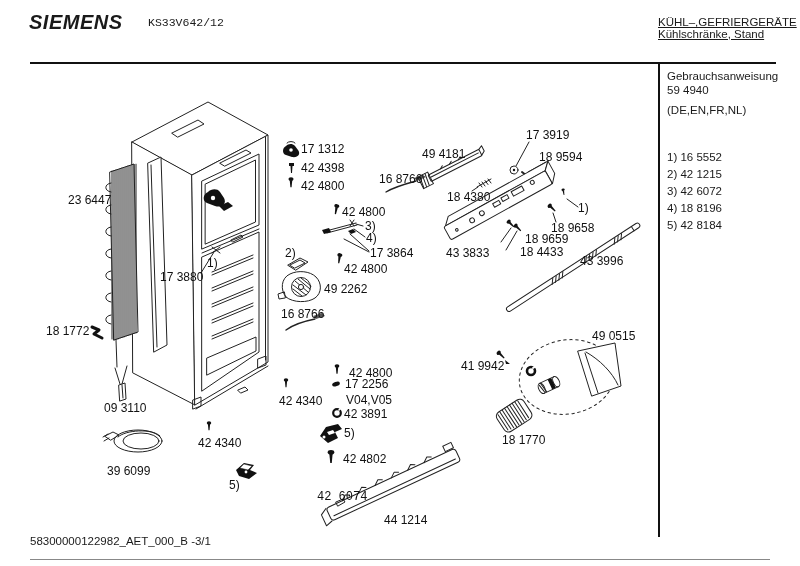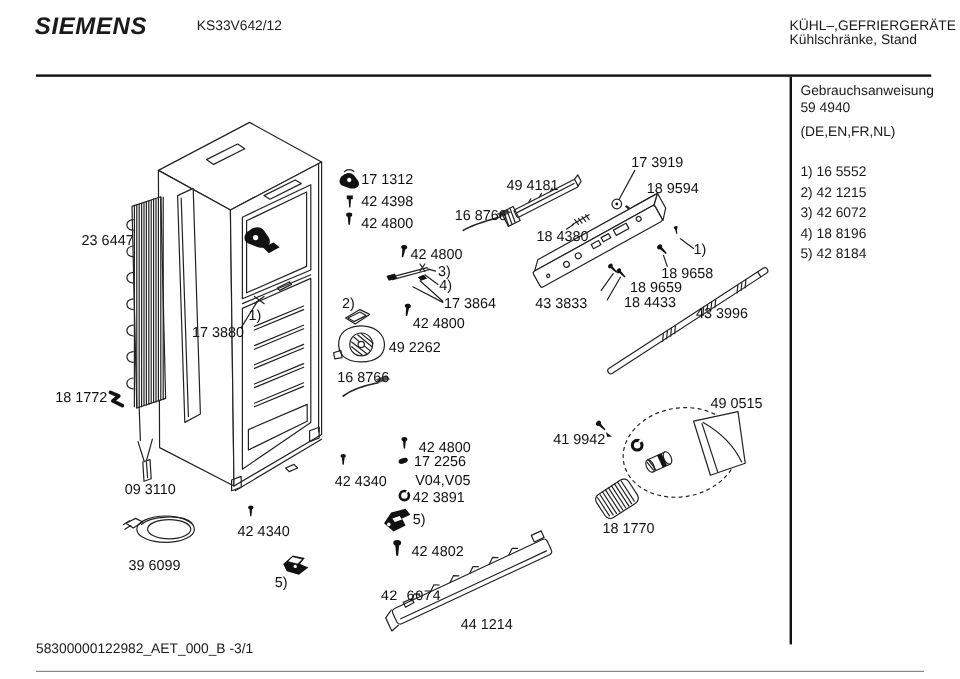--- a/index.html
+++ b/index.html
@@ -1,28 +1,28 @@
 <!DOCTYPE html>
 <html><head>
 <meta charset="utf-8">
 <style>
   html,body{margin:0;padding:0;background:#e8e8e8;}
   .page{position:relative;width:800px;height:566px;background:#fff;overflow:hidden;
         font-family:"Liberation Sans", sans-serif;color:#1a1a1a;}
   .brand{position:absolute;left:29px;top:11px;font-size:20px;font-weight:bold;letter-spacing:0.5px;font-style:italic;}
-  .model{position:absolute;left:164px;top:16px;font-size:11.5px;}
-  .cat{position:absolute;left:658px;top:17px;font-size:11.5px;line-height:11.5px;}
+  .model{position:absolute;left:148px;top:16px;font-size:11.5px;font-family:Liberation Mono, monospace;}
+  .cat{position:absolute;left:658px;top:17px;font-size:11.5px;line-height:11.5px;text-decoration:underline;}
   .top-rule{position:absolute;left:30px;top:62px;width:746px;height:2px;background:#111;}
   .bottom-rule{position:absolute;left:30px;top:559px;width:740px;height:1px;background:#888;}
   .sidebar{position:absolute;left:658px;top:64px;width:140px;height:473px;
            border-left:2px solid #111;padding-left:7px;box-sizing:border-box;font-size:11.5px;}
   .sb-line1{margin-top:6px;}
   .sb-num{margin-top:2px;}
   .sb-lang{margin-top:8px;}
-  .ref-list{margin-top:23px;}
+  .ref-list{margin-top:36px;}
   .ref-row{margin-bottom:5.5px;line-height:11.5px;}
   .footer-text{position:absolute;left:30px;top:535px;font-size:11.5px;}
   .diagram-svg{position:absolute;left:0;top:0;}
   .labels-layer{position:absolute;left:0;top:0;width:800px;height:566px;pointer-events:none;}
   .part-label{position:absolute;font-size:12px;line-height:12px;white-space:pre;color:#111;}
 </style>
 </head>
 <body>
 
 <div class="page">

